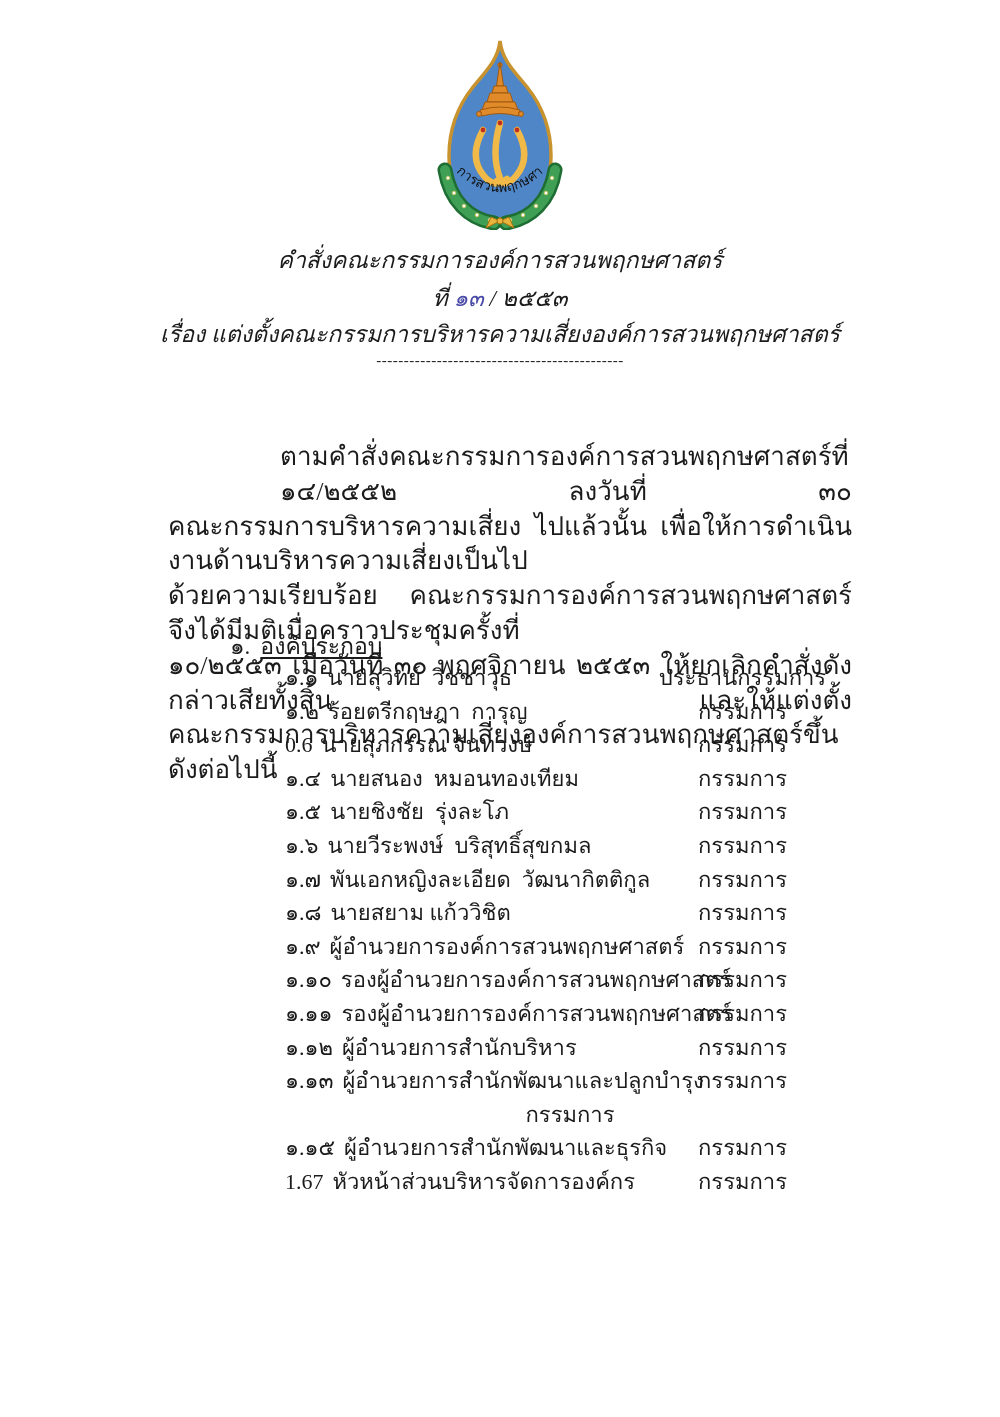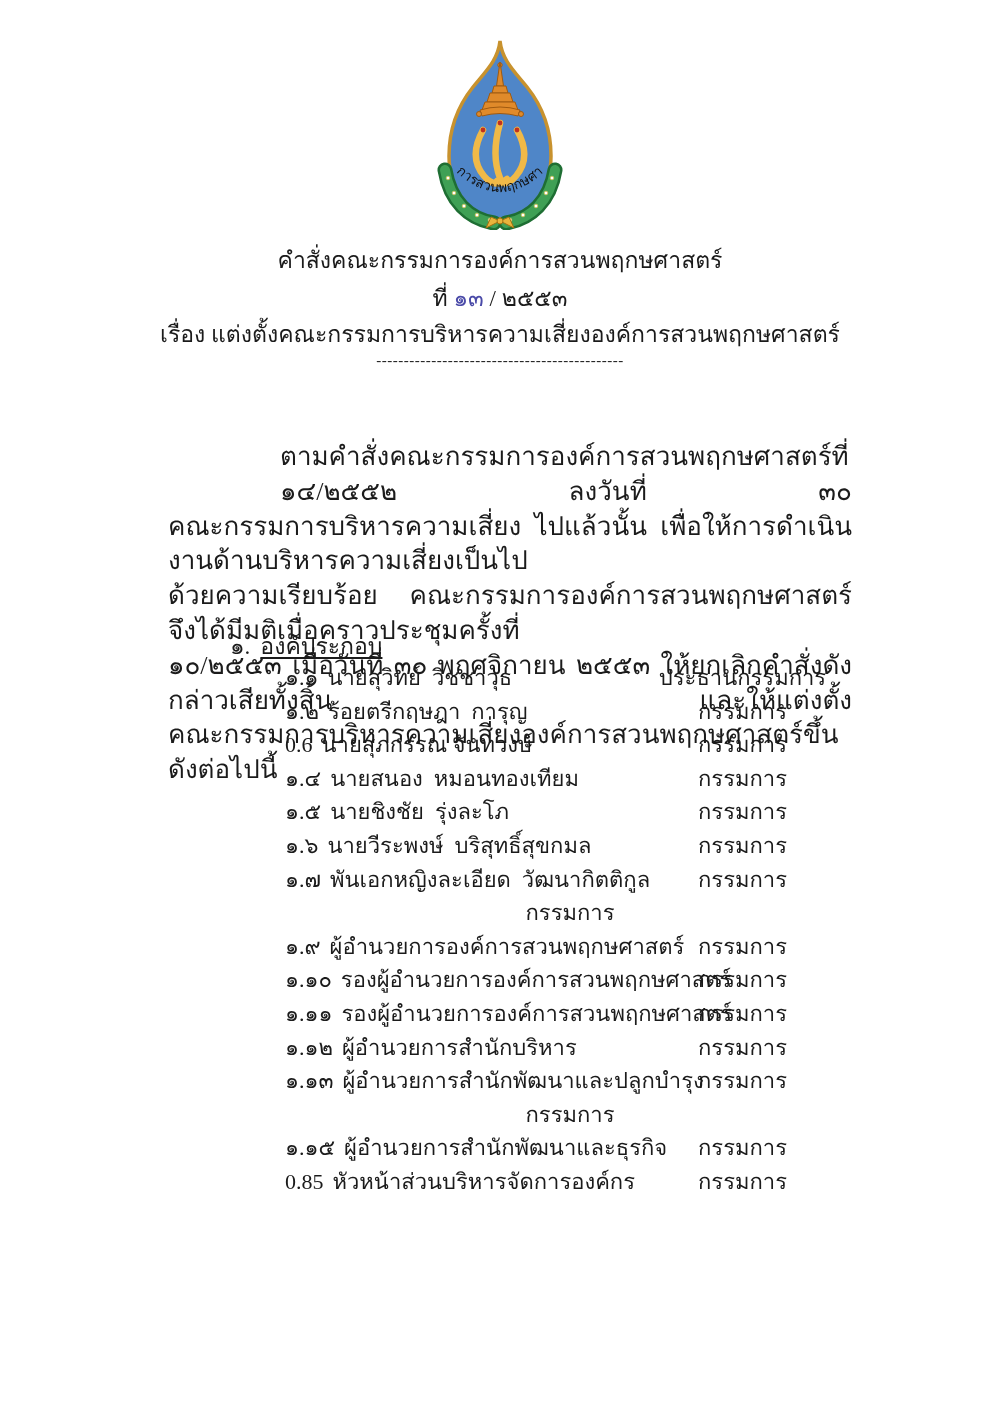--- a/index.html
+++ b/index.html
@@ -7,21 +7,21 @@
     width:1000px;height:1417px;background:#ffffff;
     font-family:"Liberation Serif","DejaVu Serif",serif;
     color:#1b1b1b;
   }
   .page{position:relative;width:1000px;height:1417px;background:#ffffff;overflow:hidden;}
 
   
   .logo{position:absolute;left:424px;top:38px;width:152px;height:192px;}
 
   
-  .tline{position:absolute;left:0;width:1000px;text-align:center;font-size:23px;line-height:30px;}
+  .tline{position:absolute;left:0;width:1000px;text-align:center;font-size:23px;line-height:30px;font-style:italic;}
   .t1{top:246px;}
   .t2{top:284px;}
   .t3{top:320px;}
   .order-no{color:#4a4aa8;}
   .divider{position:absolute;left:0;width:1000px;top:352px;text-align:center;
     font-size:15px;letter-spacing:0.5px;color:#222;}
 
   
   .paragraph{position:absolute;left:168px;top:440px;width:684px;font-size:26px;font-family:Liberation Serif, serif;}
   .jline{line-height:34.8px;text-align:justify;text-align-last:justify;}
@@ -141,20 +141,21 @@
       </div>
     <div class="mrow">
         <span class="mleft"><span class="mno">๑.๖</span><span>นายวีระพงษ์  บริสุทธิ์สุขกมล</span></span>
         <span class="mrole">กรรมการ</span>
       </div>
     <div class="mrow">
         <span class="mleft"><span class="mno">๑.๗</span><span>พันเอกหญิงละเอียด  วัฒนากิตติกูล</span></span>
         <span class="mrole">กรรมการ</span>
       </div>
     <div class="mrow">
+        <span class="mleft"><span class="mno">๑.๘</span><span>นายสยาม แก้ววิชิต</span></span>
         <span class="mrole">กรรมการ</span>
       </div>
     <div class="mrow">
         <span class="mleft"><span class="mno">๑.๙</span><span>ผู้อำนวยการองค์การสวนพฤกษศาสตร์</span></span>
         <span class="mrole">กรรมการ</span>
       </div>
     <div class="mrow">
         <span class="mleft"><span class="mno">๑.๑๐</span><span>รองผู้อำนวยการองค์การสวนพฤกษศาสตร์</span></span>
         <span class="mrole">กรรมการ</span>
       </div>
@@ -171,18 +172,18 @@
         <span class="mrole">กรรมการ</span>
       </div>
     <div class="mrow">
         <span class="mrole">กรรมการ</span>
       </div>
     <div class="mrow">
         <span class="mleft"><span class="mno">๑.๑๕</span><span>ผู้อำนวยการสำนักพัฒนาและธุรกิจ</span></span>
         <span class="mrole">กรรมการ</span>
       </div>
     <div class="mrow">
-        <span class="mleft"><span class="mno">0.85</span><span>หัวหน้าส่วนบริหารจัดการองค์กร</span></span>
+        <span class="mleft"><span class="mno">1.67</span><span>หัวหน้าส่วนบริหารจัดการองค์กร</span></span>
         <span class="mrole">กรรมการ</span>
       </div>
   </div>
 
 </div>
 
 </body></html>

